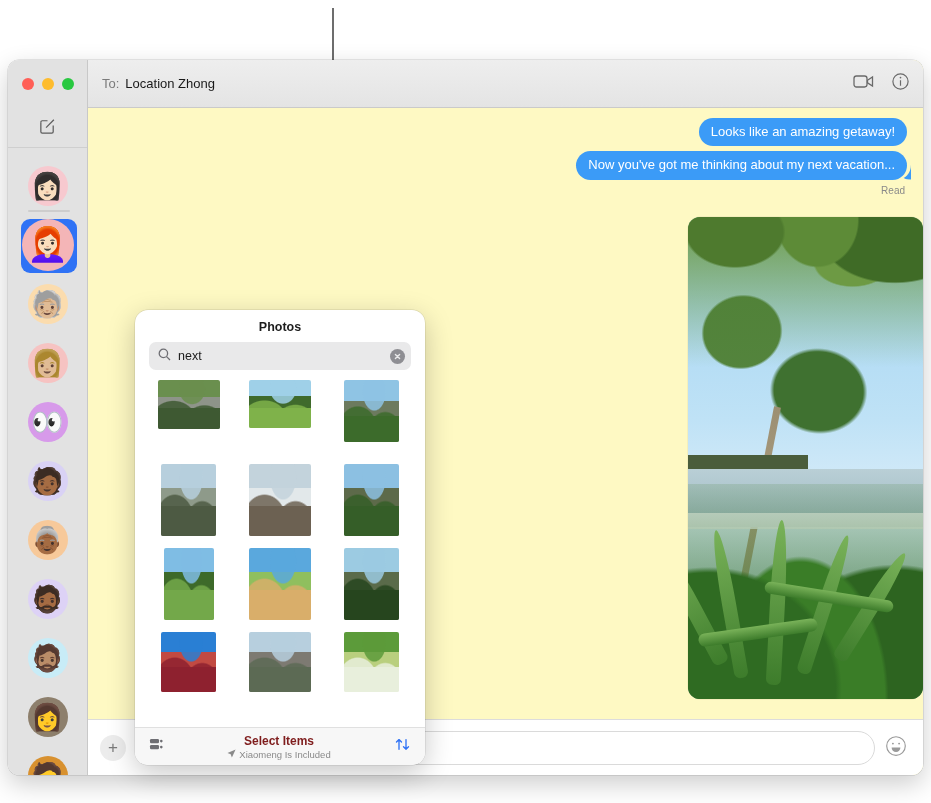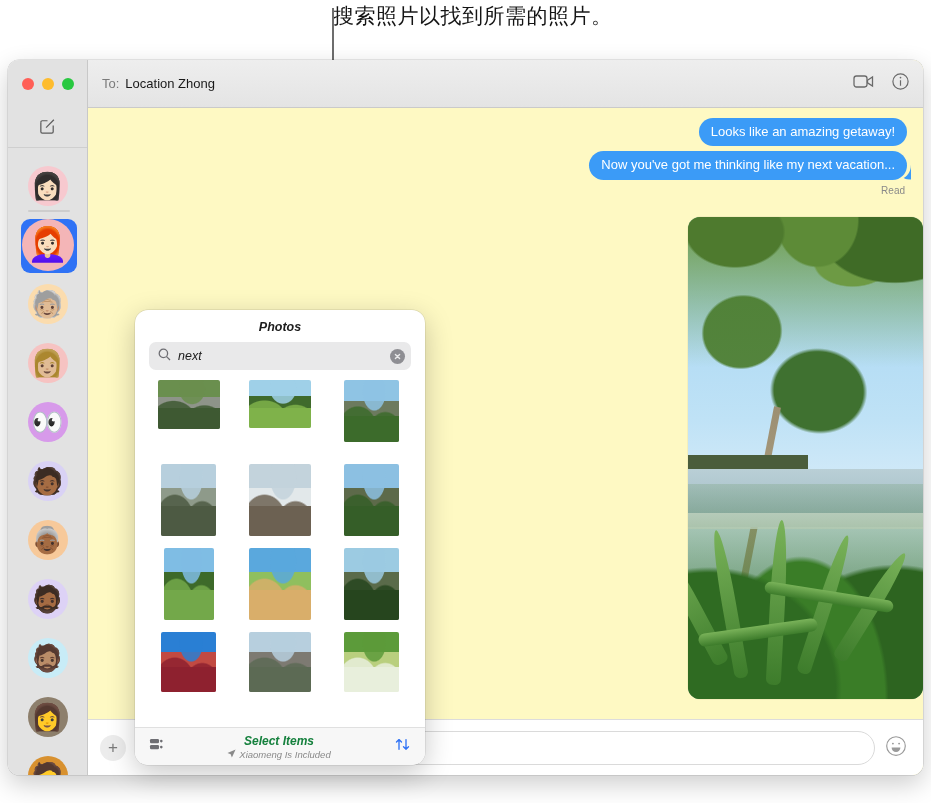--- a/index.html
+++ b/index.html
@@ -141,21 +141,21 @@
   }
   .msg-field { flex:1; height:34px; border:1px solid #dadada; border-radius:17px; background:#fff; }
   .emoji-btn { width:26px; height:26px; flex:0 0 26px; }
 
   
   .popover {
     position:absolute; left:135px; top:310px;
     width:290px; height:455px;
     background:#ffffff; border-radius:13px;
     box-shadow:0 0 0 .5px rgba(0,0,0,.13), 0 8px 28px rgba(0,0,0,.22);
-    overflow:hidden; z-index:30;font-style:italic;
+    overflow:hidden; z-index:30;
   }
   .pop-title { text-align:center; font-size:12.5px; font-weight:bold; color:#1d1d1d; padding:10px 0 8px; }
   .search-wrap { padding:0 14px 10px; }
   .search-field {
     height:28px; background:#e9e9ea; border-radius:7px;
     display:flex; align-items:center; padding:0 6px 0 9px; gap:7px;
   }
   .search-val { flex:1; font-size:12.5px; color:#1b1b1b; }
   .clear-btn {
     width:15px; height:15px; border-radius:50%; background:#8e8e93;
@@ -168,29 +168,28 @@
   }
   .cell { display:flex; align-items:flex-start; justify-content:center; height:74px; }
   .thumb { border-radius:2px; overflow:hidden; position:relative; }
 
   .popbar {
     position:absolute; left:0; right:0; bottom:0; height:38px;
     background:#f7f7f7; border-top:.5px solid #e0e0e0;
     display:flex; align-items:center; padding:0 14px;
   }
   .popbar-center { flex:1; text-align:center; }
-  .popbar-title { font-size:12px; font-weight:bold; color:#15803d; }
+  .popbar-title { font-size:12px; font-weight:bold; color:#7f1d1d; }
   .popbar-sub { font-size:9.5px; color:#8a8a8a; display:flex; align-items:center; justify-content:center; gap:3px; margin-top:1px;}
 </style>
 </head>
 <body>
 
 <div id="stage">
 
-  <div class="annot-text">搜索照片以找到所需的照片。</div>
   <div class="annot-line"></div>
 
   <div class="window">
 
     <div class="sidebar">
       <div class="sb-top">
         <div class="traffic">
           <div class="dot r"></div>
           <div class="dot y"></div>
           <div class="dot g"></div>
@@ -263,21 +262,21 @@
           </span>
         </div>
       </div>
 
       <div class="convo">
         <div id="bubbles">
             <div class="bubble-row">
               <div class="bubble">Looks like an amazing getaway!</div>
             </div>
             <div class="bubble-row">
-              <div class="bubble tail">Now you've got me thinking like my next vacation...</div>
+              <div class="bubble tail">Now you've got me thinking about my next vacation...</div>
             </div>
           </div>
         <div class="read-line">Read</div>
 
         <div class="photo-attach">
           <div class="sky"></div>
           <div class="canopy"></div>
           <div class="palm1"></div>
           <div class="palm2"></div>
           <div class="trunk"></div>

